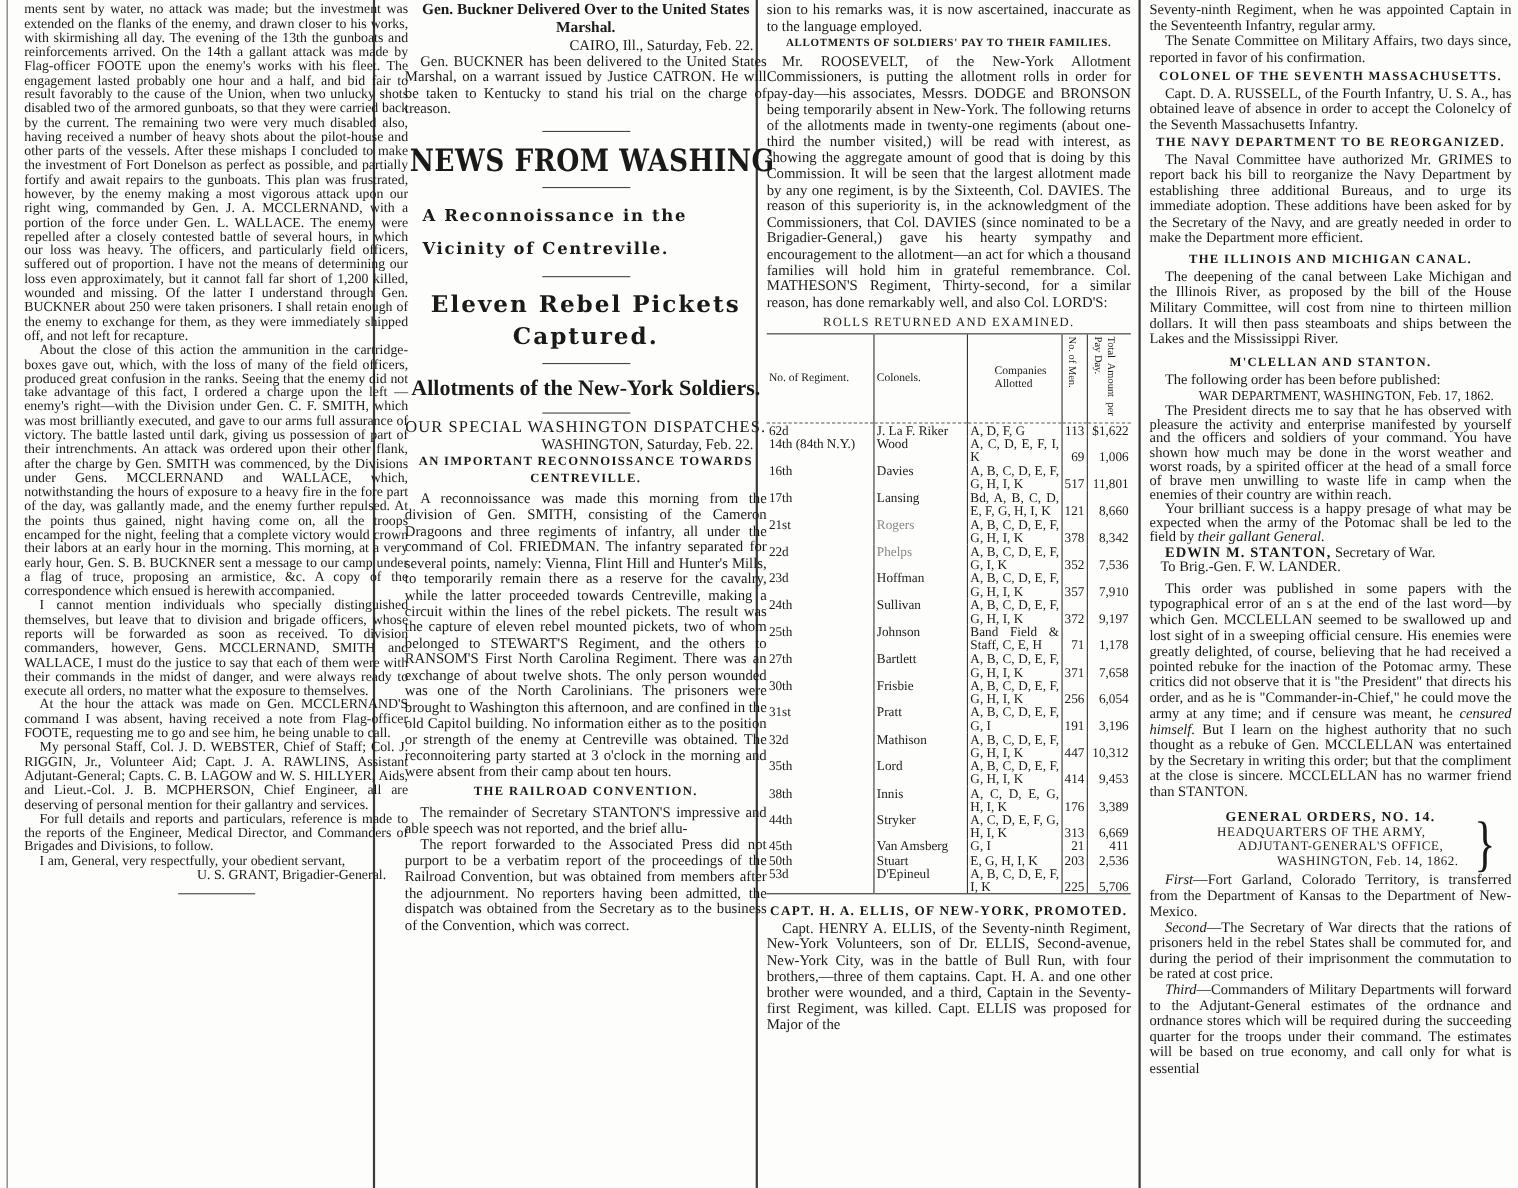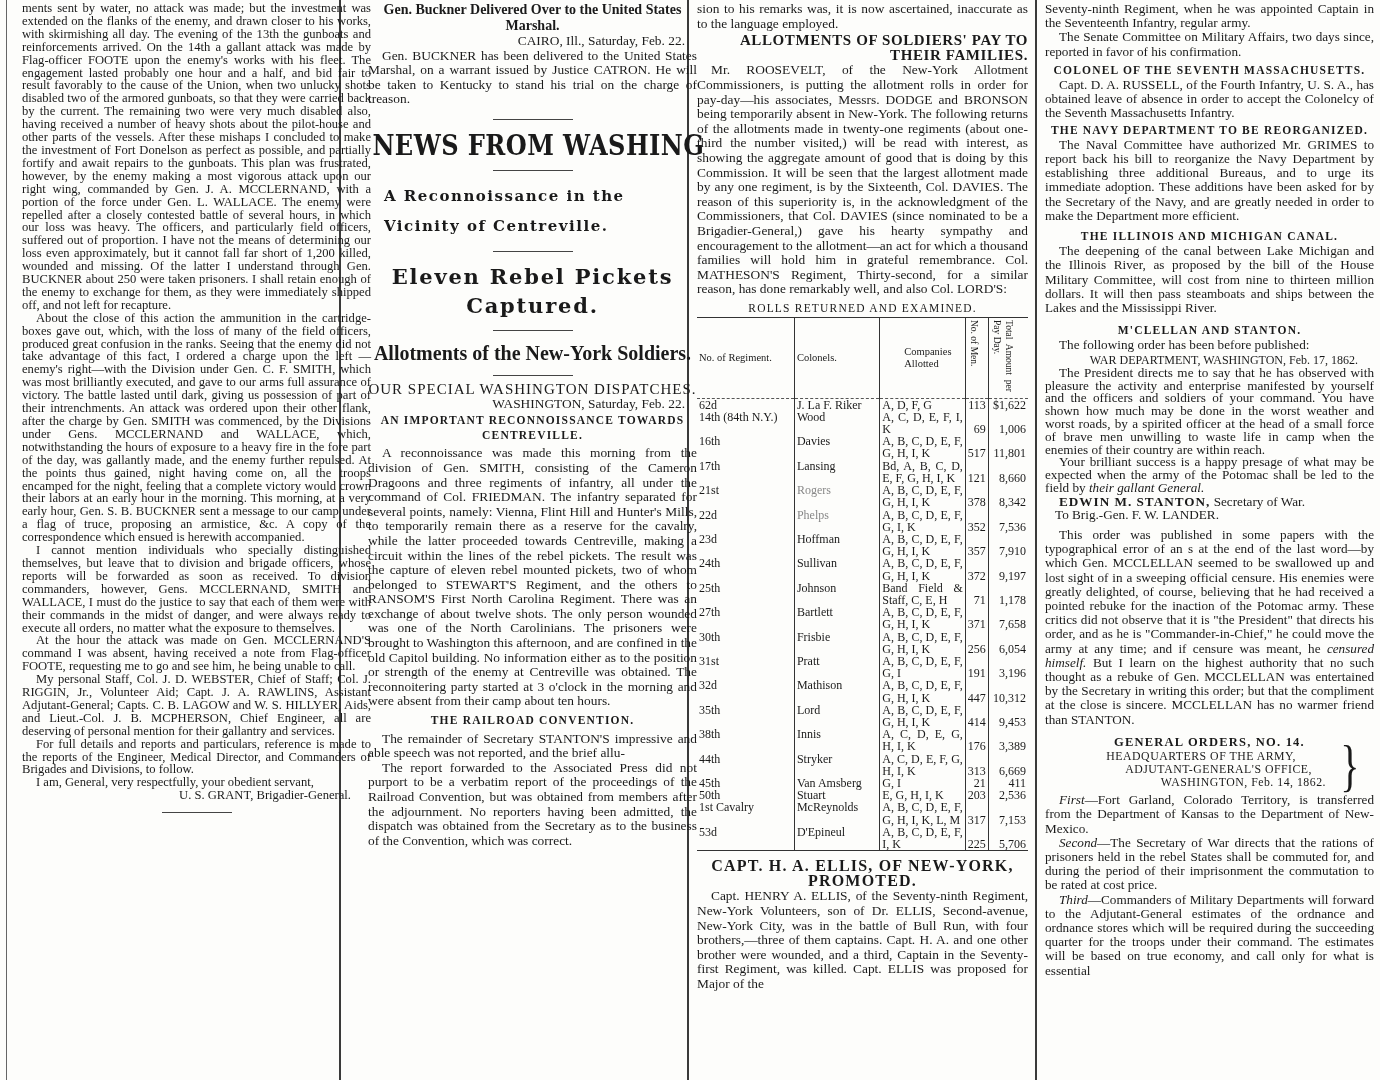--- a/index.html
+++ b/index.html
@@ -89,21 +89,21 @@
     <p class="dateline">WASHINGTON, Saturday, Feb. 22.</p>
     <div class="subhead">AN IMPORTANT RECONNOISSANCE TOWARDS CENTREVILLE.</div>
     <p style="margin-top:4px;">A reconnoissance was made this morning from the division of Gen. SMITH, consisting of the Cameron Dragoons and three regiments of infantry, all under the command of Col. FRIEDMAN. The infantry separated for several points, namely: Vienna, Flint Hill and Hunter's Mills, to temporarily remain there as a reserve for the cavalry, while the latter proceeded towards Centreville, making a circuit within the lines of the rebel pickets. The result was the capture of eleven rebel mounted pickets, two of whom belonged to STEWART'S Regiment, and the others to RANSOM'S First North Carolina Regiment. There was an exchange of about twelve shots. The only person wounded was one of the North Carolinians. The prisoners were brought to Washington this afternoon, and are confined in the old Capitol building. No information either as to the position or strength of the enemy at Centreville was obtained. The reconnoitering party started at 3 o'clock in the morning and were absent from their camp about ten hours.</p>
     <div class="subhead" style="margin-top:4px;">THE RAILROAD CONVENTION.</div>
     <p style="margin-top:4px;">The remainder of Secretary STANTON'S impressive and able speech was not reported, and the brief allu-</p>
     <p>The report forwarded to the Associated Press did not purport to be a verbatim report of the proceedings of the Railroad Convention, but was obtained from members after the adjournment. No reporters having been admitted, the dispatch was obtained from the Secretary as to the business of the Convention, which was correct.</p>
   </div>
 
   <div class="col c3">
     <p class="noind">sion to his remarks was, it is now ascertained, inaccurate as to the language employed.</p>
-    <div class="subhead" style="text-align:right;font-size:15px;letter-spacing:0.6px;">ALLOTMENTS OF SOLDIERS' PAY TO THEIR FAMILIES.</div>
+    <div class="subhead" style="text-align:center;font-size:10px;letter-spacing:0.6px;">ALLOTMENTS OF SOLDIERS' PAY TO THEIR FAMILIES.</div>
     <p>Mr. ROOSEVELT, of the New-York Allotment Commissioners, is putting the allotment rolls in order for pay-day—his associates, Messrs. DODGE and BRONSON being temporarily absent in New-York. The following returns of the allotments made in twenty-one regiments (about one-third the number visited,) will be read with interest, as showing the aggregate amount of good that is doing by this Commission. It will be seen that the largest allotment made by any one regiment, is by the Sixteenth, Col. DAVIES. The reason of this superiority is, in the acknowledgment of the Commissioners, that Col. DAVIES (since nominated to be a Brigadier-General,) gave his hearty sympathy and encouragement to the allotment—an act for which a thousand families will hold him in grateful remembrance. Col. MATHESON'S Regiment, Thirty-second, for a similar reason, has done remarkably well, and also Col. LORD'S:</p>
     <div class="subhead" style="font-weight:normal;margin-top:4px;">ROLLS RETURNED AND EXAMINED.</div>
 
     <table class="rolls">
       <thead>
         <tr>
           <th style="width:30%;">No. of Regiment.</th>
           <th style="width:26%;">Colonels.</th>
           <th style="width:26%;padding-left:24px;">Companies Allotted</th>
           <th style="width:6%;"><span class="vert">No. of Men.</span></th>
@@ -230,38 +230,31 @@
             <td class="num">21</td>
             <td class="num">411</td>
           </tr>
           <tr>
             <td>50th</td>
             <td>Stuart</td>
             <td>E, G, H, I, K</td>
             <td class="num">203</td>
             <td class="num">2,536</td>
           </tr>
-          <tr>
-            <td>1st Cavalry</td>
-            <td>McReynolds</td>
-            <td>A, B, C, D, E, F, G, H, I, K, L, M</td>
-            <td class="num">317</td>
-            <td class="num">7,153</td>
-          </tr>
           <tr class="last">
             <td>53d</td>
             <td>D'Epineul</td>
             <td>A, B, C, D, E, F, I, K</td>
             <td class="num">225</td>
             <td class="num">5,706</td>
           </tr>
         </tbody>
     </table>
 
-    <div class="subhead" style="margin-top:8px;font-size:16px;">CAPT. H. A. ELLIS, OF NEW-YORK, PROMOTED.</div>
+    <div class="subhead" style="margin-top:8px;font-size:12px;">CAPT. H. A. ELLIS, OF NEW-YORK, PROMOTED.</div>
     <p>Capt. HENRY A. ELLIS, of the Seventy-ninth Regiment, New-York Volunteers, son of Dr. ELLIS, Second-avenue, New-York City, was in the battle of Bull Run, with four brothers,—three of them captains. Capt. H. A. and one other brother were wounded, and a third, Captain in the Seventy-first Regiment, was killed. Capt. ELLIS was proposed for Major of the</p>
   </div>
 
   <div class="col c4">
     <p class="noind">Seventy-ninth Regiment, when he was appointed Captain in the Seventeenth Infantry, regular army.</p>
     <p>The Senate Committee on Military Affairs, two days since, reported in favor of his confirmation.</p>
     <div class="subhead" style="margin-top:4px;">COLONEL OF THE SEVENTH MASSACHUSETTS.</div>
     <p>Capt. D. A. RUSSELL, of the Fourth Infantry, U. S. A., has obtained leave of absence in order to accept the Colonelcy of the Seventh Massachusetts Infantry.</p>
     <div class="subhead">THE NAVY DEPARTMENT TO BE REORGANIZED.</div>
     <p>The Naval Committee have authorized Mr. GRIMES to report back his bill to reorganize the Navy Department by establishing three additional Bureaus, and to urge its immediate adoption. These additions have been asked for by the Secretary of the Navy, and are greatly needed in order to make the Department more efficient.</p>

